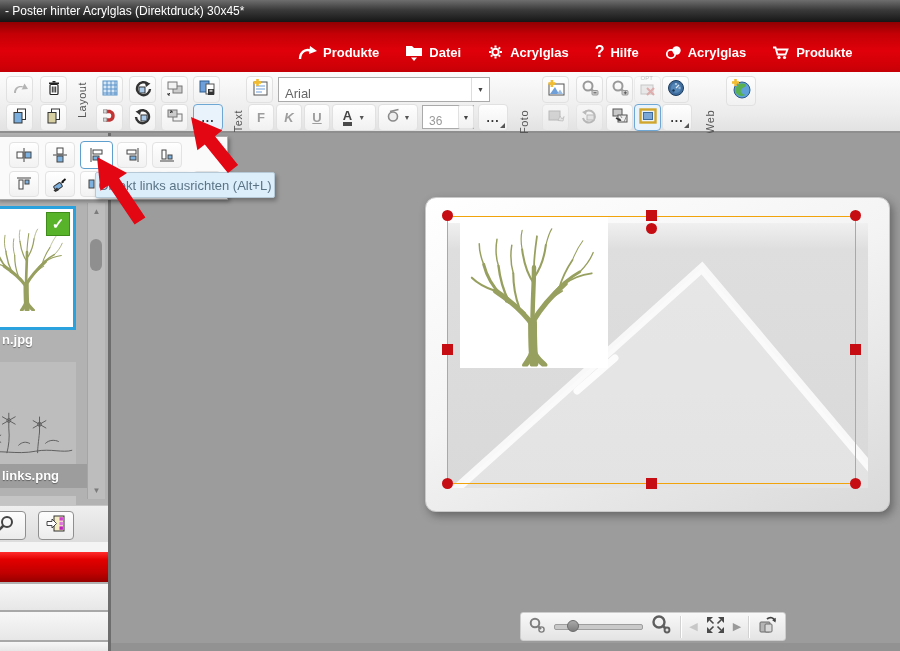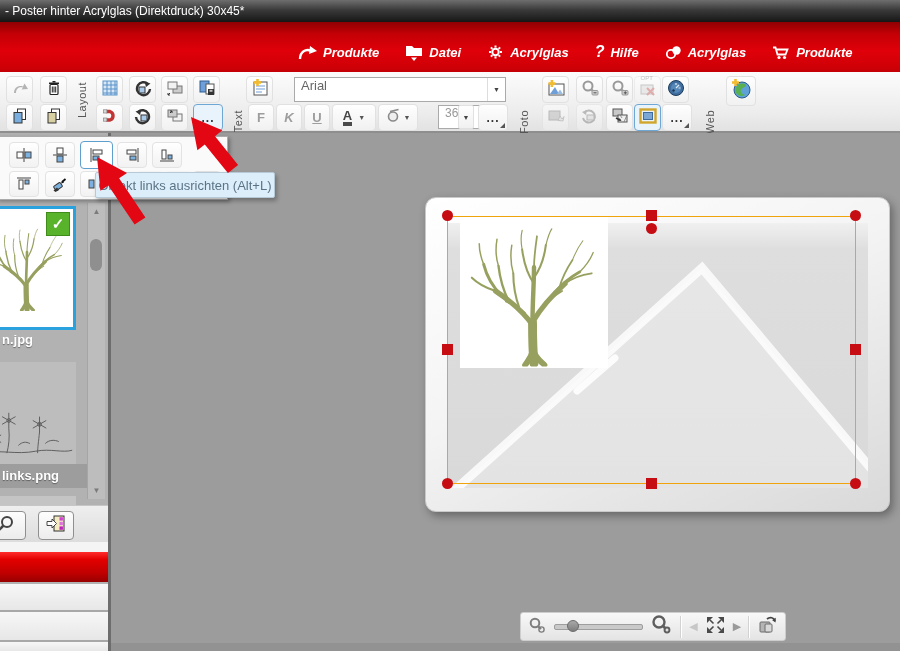--- a/index.html
+++ b/index.html
@@ -8,41 +8,41 @@
   .abs{position:absolute;}
 
   
   #titlebar{left:0;top:0;width:900px;height:22px;
     background:linear-gradient(180deg,#6e6e6e 0%,#3a3a3a 45%,#161616 100%);
     color:#fff;font-size:12px;line-height:22px;padding-left:5px;box-sizing:border-box;}
 
   
   #menubar{left:0;top:22px;width:900px;height:60px;
     background:linear-gradient(180deg,#8f0002 0%,#c40006 20%,#e00009 48%,#cf0007 75%,#ad0004 100%);
-    display:flex;align-items:center;box-sizing:border-box;padding-left:298px;gap:26px;font-style:italic;}
+    display:flex;align-items:center;box-sizing:border-box;padding-left:298px;gap:26px;}
   .menu-item{display:flex;align-items:center;gap:6px;color:#fff;font-weight:bold;
     font-size:13px;cursor:pointer;white-space:nowrap;}
   .menu-item svg{display:block;}
   .q-glyph{font-size:16px;font-weight:bold;color:#fff;}
 
   
   #toolbar{left:0;top:72px;width:900px;height:61px;
     background:linear-gradient(180deg,#fcfcfc,#ececec 70%,#e2e2e2);
     border-bottom:2px solid #8e8e8e;box-sizing:border-box;}
   .tb{position:absolute;width:27px;height:27px;border:1px solid #e1e1e1;border-radius:4px;
       background:linear-gradient(#fefefe,#f1f1f1);display:flex;align-items:center;
       justify-content:center;box-sizing:border-box;}
   .tb.hl{border:1px solid #6fa7d4;background:#e9f3fc;}
   .tb.dis{opacity:.5;}
   .vlabel{position:absolute;writing-mode:vertical-rl;transform:rotate(180deg);
       color:#555;font-size:11px;letter-spacing:.5px;}
   .tsep{position:absolute;top:75px;height:53px;width:1px;background:#d3d3d3;
       border-right:1px solid #fbfbfb;}
   .combo{position:absolute;background:#fff;border:1px solid #aaa;display:flex;
-      align-items:flex-start;box-sizing:border-box;font-size:13px;color:#666;margin-left:16px;}
+      align-items:flex-end;box-sizing:border-box;font-size:13px;color:#666;}
   .combo .cval{flex:1;padding-left:6px;}
   .drop{width:17px;height:100%;display:flex;align-items:center;justify-content:center;
       font-size:7px;color:#444;border-left:1px solid #ddd;}
   .fkU{font-size:13px;font-weight:bold;color:#9d9d9d;}
   .dots{font-size:12px;font-weight:bold;color:#333;letter-spacing:1px;line-height:10px;}
   .corner:after{content:"";position:absolute;right:2px;bottom:2px;border-left:5px solid transparent;
       border-bottom:5px solid #555;}
 
   
   #palette{left:-4px;top:136px;width:232px;height:64px;background:#fafafa;

